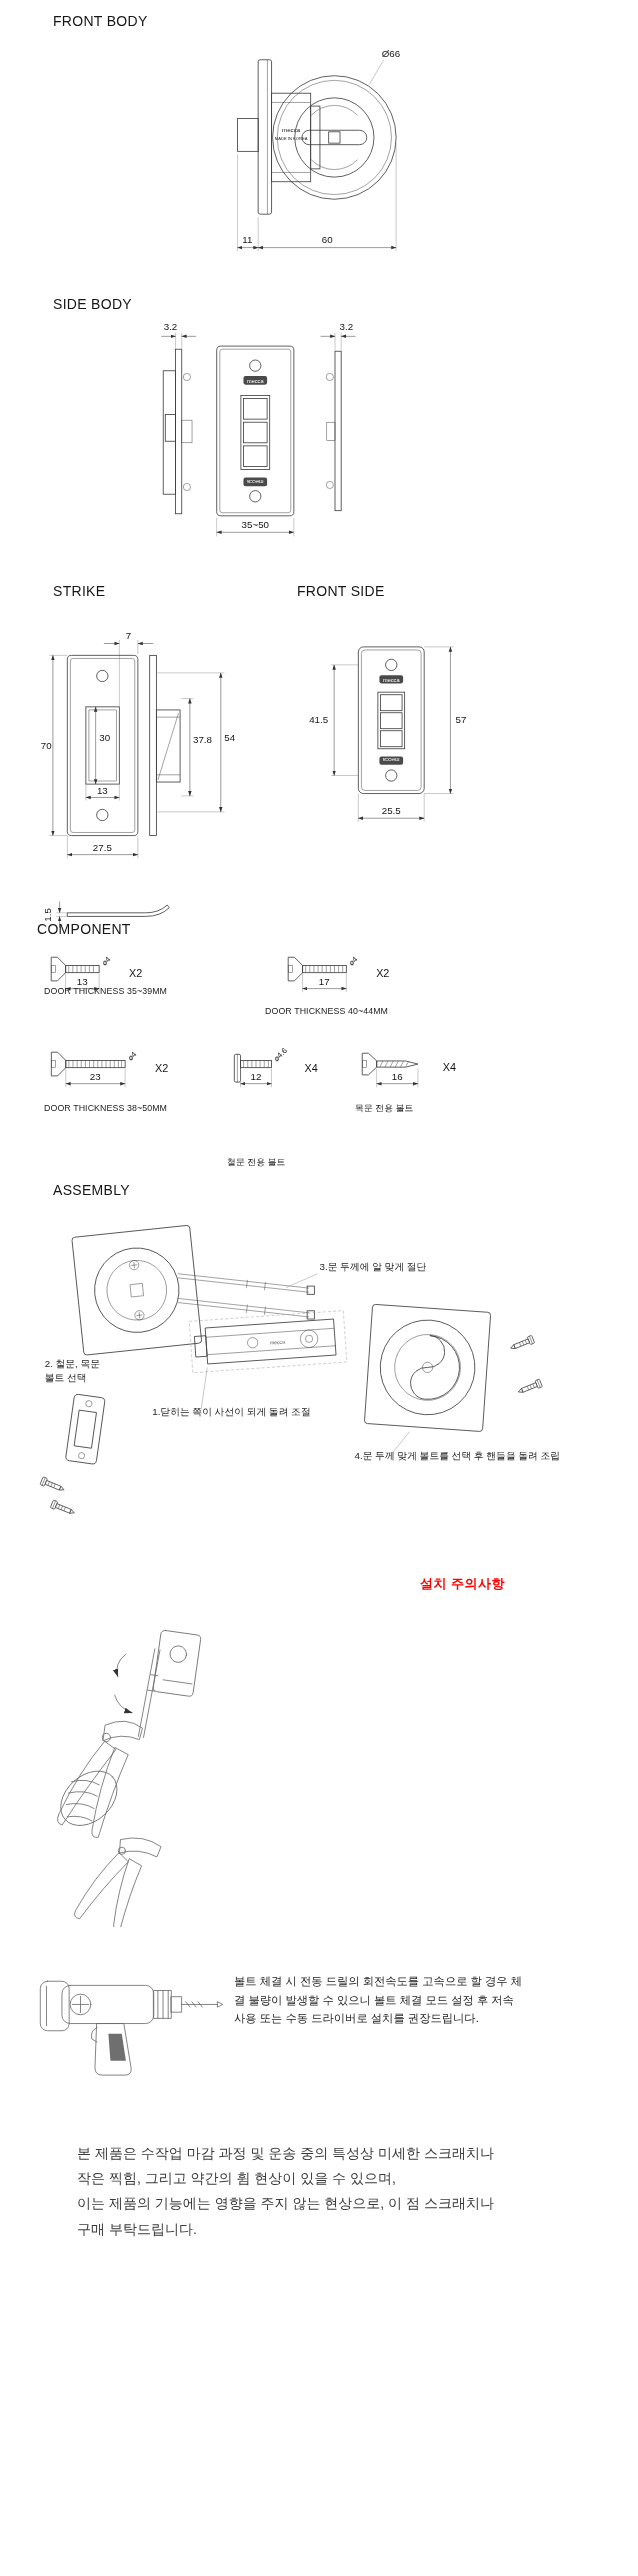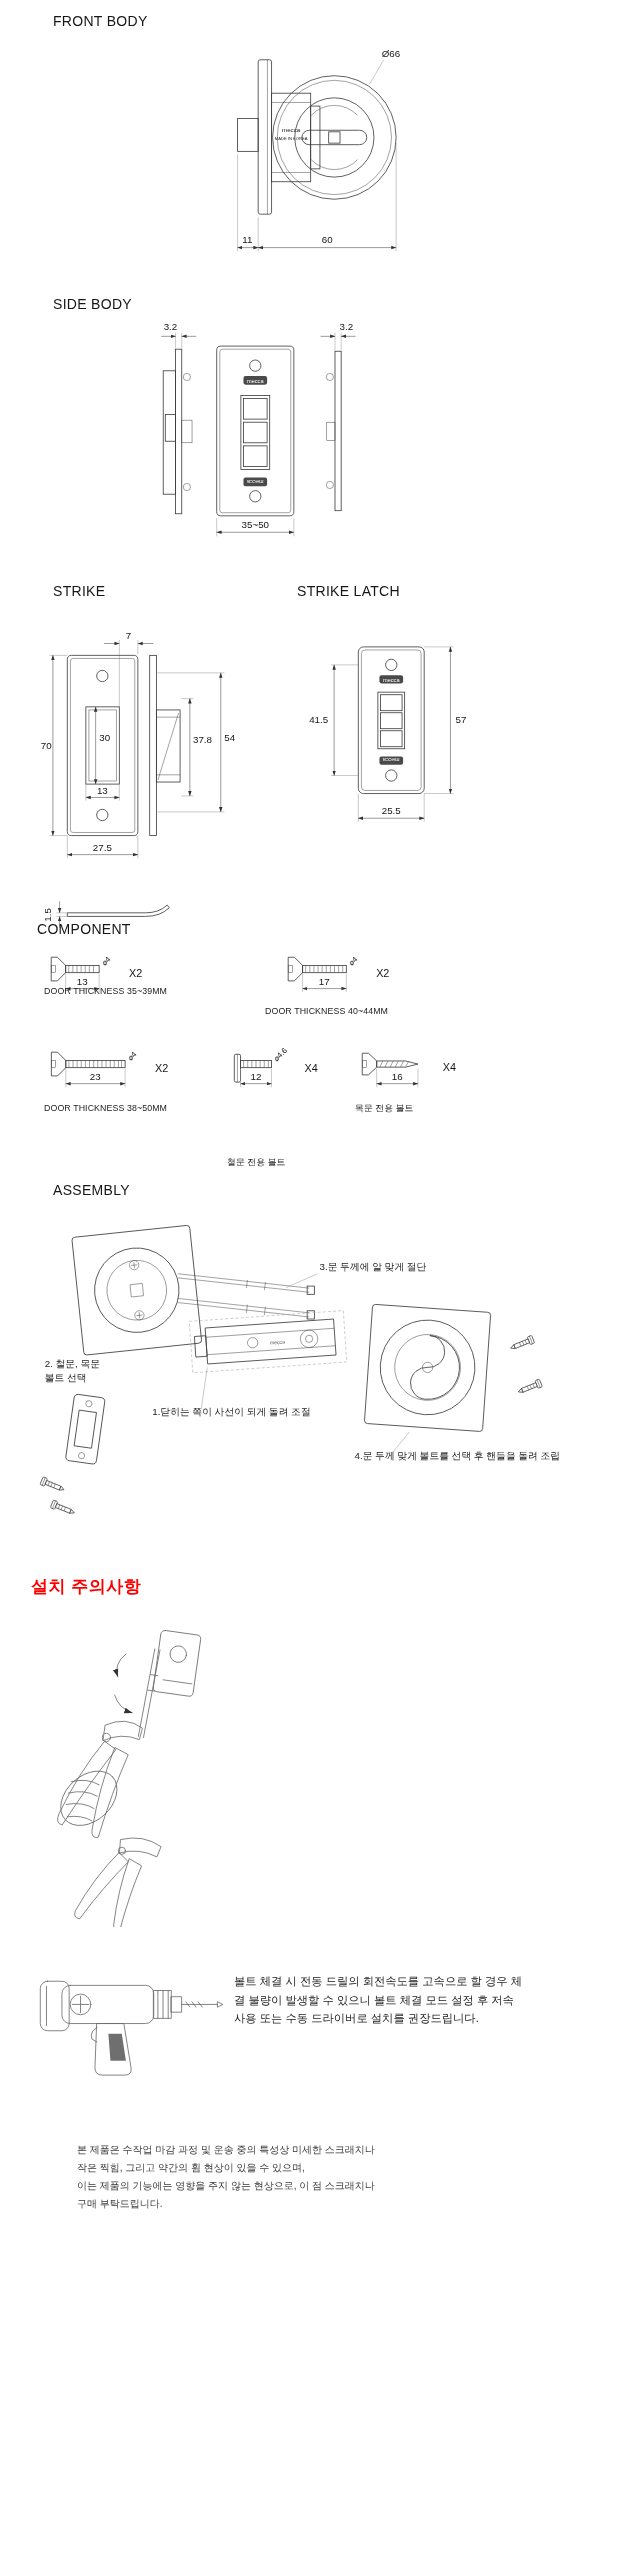--- a/index.html
+++ b/index.html
@@ -1,24 +1,24 @@
 <!DOCTYPE html>
 <html style="font-size:8.2px"><head>
 <meta charset="utf-8">
 <style>
   html,body { margin:0; padding:0; background:#ffffff; }
   .page { position:relative; width:639px; height:2628px; background:#fff; overflow:hidden;
           font-family:"Liberation Sans", sans-serif; color:#1c1c1c; }
   .abs { position:absolute; }
   .sec-h { position:absolute; font-size:14px; letter-spacing:0.3px; color:#161616;margin-left:8px; }
   .caption { position:absolute; font-size:8.8px; color:#222; letter-spacing:0.1px; }
-  .caution-title { position:absolute; left:31px; width:474px; text-align:left;
-                   font-size:17px; color:#ff0000; letter-spacing:0.5px; font-weight:bold; }
+  .caution-title { position:absolute; left:31px; width:474px; text-align:right;
+                   font-size:13px; color:#ff0000; letter-spacing:0.5px; font-weight:bold; }
   .para { position:absolute; font-size:11.3px; line-height:1.65; color:#222; white-space:pre-line; }
-  .footer { position:absolute; font-size:10px; line-height:1.8; color:#3a3a3a; }
+  .footer { position:absolute; font-size:14px; line-height:1.8; color:#3a3a3a; }
   svg text { font-family:"Liberation Sans", sans-serif; fill:#151515; font-size:19px; }
   svg .ln  { fill:none; stroke:#3d3d3d; stroke-width:1.6; }
   svg .ln2 { fill:none; stroke:#4a4a4a; stroke-width:1; }
   svg .dim { stroke:#3a3a3a; stroke-width:1; fill:none; }
   svg .ext { stroke:#8a8a8a; stroke-width:.9; fill:none; }
   svg .dash{ stroke:#999; stroke-width:.9; stroke-dasharray:6 4; fill:none; }
   svg .note{ font-size:19px; fill:#222; }
   svg .ill { fill:none; stroke:#6a6a6a; stroke-width:1.6; stroke-linecap:round; stroke-linejoin:round; }
   svg .illd{ fill:#6f6f6f; stroke:none; }
 </style>
@@ -127,21 +127,21 @@
     <line x1="322" y1="33" x2="350" y2="33" class="dim" marker-end="url(#da)"></line>
     <line x1="390" y1="33" x2="362" y2="33" class="dim" marker-end="url(#da)"></line>
 
     <line x1="120" y1="386" x2="120" y2="422" class="ext"></line>
     <line x1="270" y1="386" x2="270" y2="422" class="ext"></line>
     <line x1="120" y1="414" x2="270" y2="414" class="dim" marker-start="url(#da)" marker-end="url(#da)"></line>
     <text x="195" y="406" text-anchor="middle">35~50</text>
   </svg>
 
   <div class="sec-h" style="left:45px; top:583px">STRIKE</div>
-  <div class="sec-h" style="left:289px; top:583px">STRIKE LATCH</div>
+  <div class="sec-h" style="left:289px; top:583px">FRONT SIDE</div>
 
   <svg class="abs" style="left:39px; top:611px" width="242" height="340" viewBox="0 0 470 660">
 
     <line x1="156" y1="186" x2="156" y2="56" class="ext"></line>
     <line x1="192" y1="84" x2="192" y2="56" class="ext"></line>
     <line x1="126" y1="63" x2="156" y2="63" class="dim" marker-end="url(#da)"></line>
     <line x1="222" y1="63" x2="192" y2="63" class="dim" marker-end="url(#da)"></line>
     <text x="174" y="54" text-anchor="middle">7</text>
 
     <rect x="55" y="86" width="137" height="350" rx="8" class="ln" fill="#fff"></rect>

